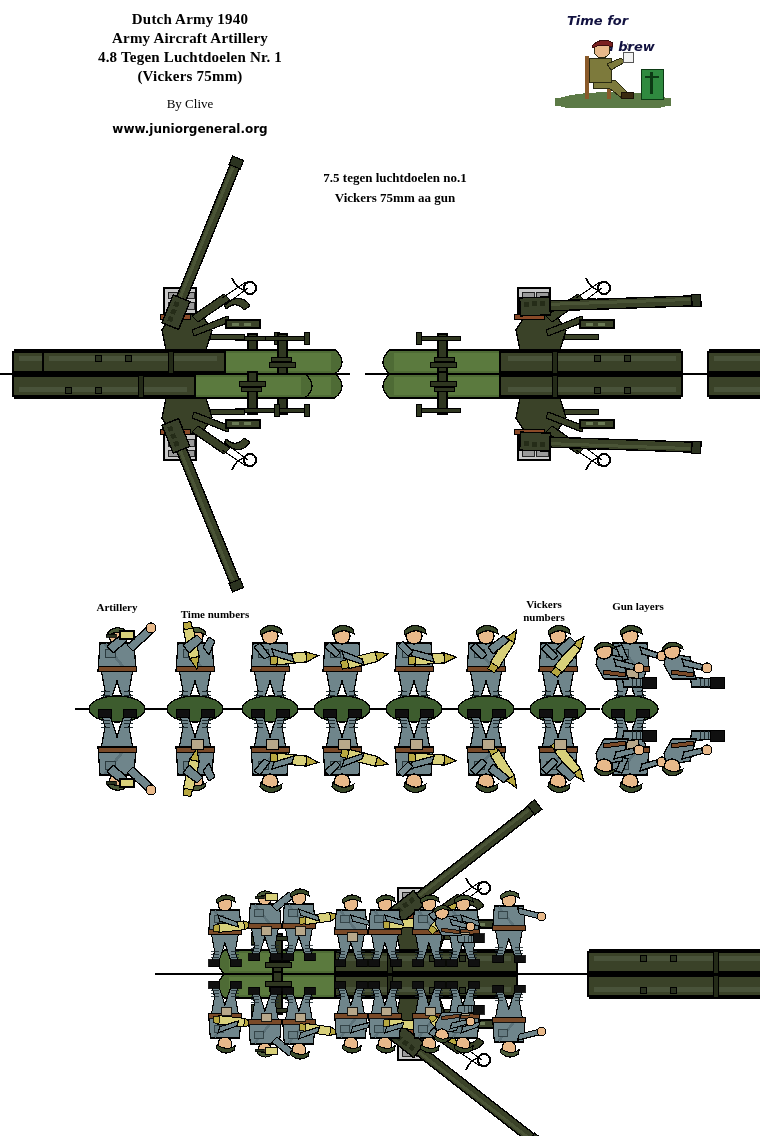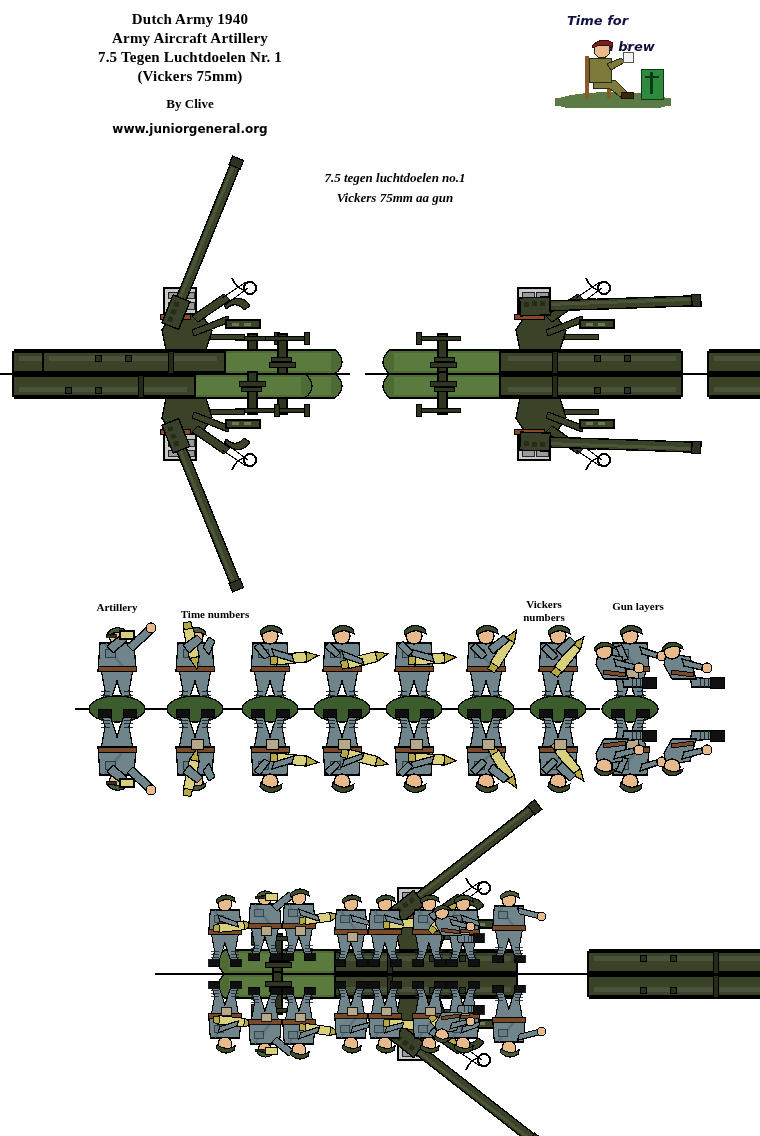--- a/index.html
+++ b/index.html
@@ -6,51 +6,51 @@
   html,body{margin:0;padding:0;background:#ffffff;}
   body{
     width:760px;height:1136px;position:relative;overflow:hidden;
     font-family:"Liberation Serif", serif;color:#000;
   }
   .sheet{position:absolute;inset:0;}
 
   
   #title-block{position:absolute;left:0;top:10px;width:380px;text-align:center;}
   #title-block .tline{font-weight:bold;font-size:15px;line-height:19px;letter-spacing:.2px;}
-  #byline{margin-top:10px;font-weight:bold;font-size:13px;}
+  #byline{margin-top:10px;font-weight:normal;font-size:13px;}
   #website{margin-top:10px;font-weight:bold;font-size:12px;font-family:"DejaVu Sans",sans-serif;}
 
   
   #logo{position:absolute;left:545px;top:6px;width:140px;height:102px;text-align:right;}
   #logo svg{display:block;}
 
   
   #gun-caption{position:absolute;left:230px;top:168px;width:330px;text-align:center;}
-  #gun-caption div{font-weight:bold;font-size:13px;line-height:20px;font-style:italic;}
+  #gun-caption div{font-weight:bold;font-size:13px;line-height:20px;}
 
   
   .crew-label{position:absolute;font-weight:bold;font-size:11px;line-height:13px;text-align:center;}
   #label-commander{left:62px;top:601px;width:110px;}
   #label-ammo{left:155px;top:608px;width:120px;}
   #label-breach{left:500px;top:598px;width:88px;}
   #label-gunlayers{left:588px;top:600px;width:100px;}
 
   
   .art{position:absolute;left:0;top:0;}
   svg{shape-rendering:crispEdges;}
 </style>
 </head>
 <body>
 
 <div class="sheet">
 
   <div id="title-block">
     <div class="tline">Dutch Army 1940</div>
     <div class="tline">Army Aircraft Artillery</div>
-    <div class="tline">7.5 Tegen Luchtdoelen Nr. 1</div>
+    <div class="tline">4.8 Tegen Luchtdoelen Nr. 1</div>
     <div class="tline">(Vickers 75mm)</div>
     <div id="byline">By Clive</div>
     <div id="website">www.juniorgeneral.org</div>
   </div>
 
   <div id="logo">
     <svg width="140" height="102" viewBox="0 0 140 102" xmlns="http://www.w3.org/2000/svg">
       <g>
         <text x="22" y="19" font-family="DejaVu Sans, sans-serif" font-size="13" font-style="italic" font-weight="bold" fill="#121240" id="lg1">Time for</text>
         <text x="60" y="45" font-family="DejaVu Sans, sans-serif" font-size="13" font-style="italic" font-weight="bold" fill="#121240" id="lg2">a brew</text>

